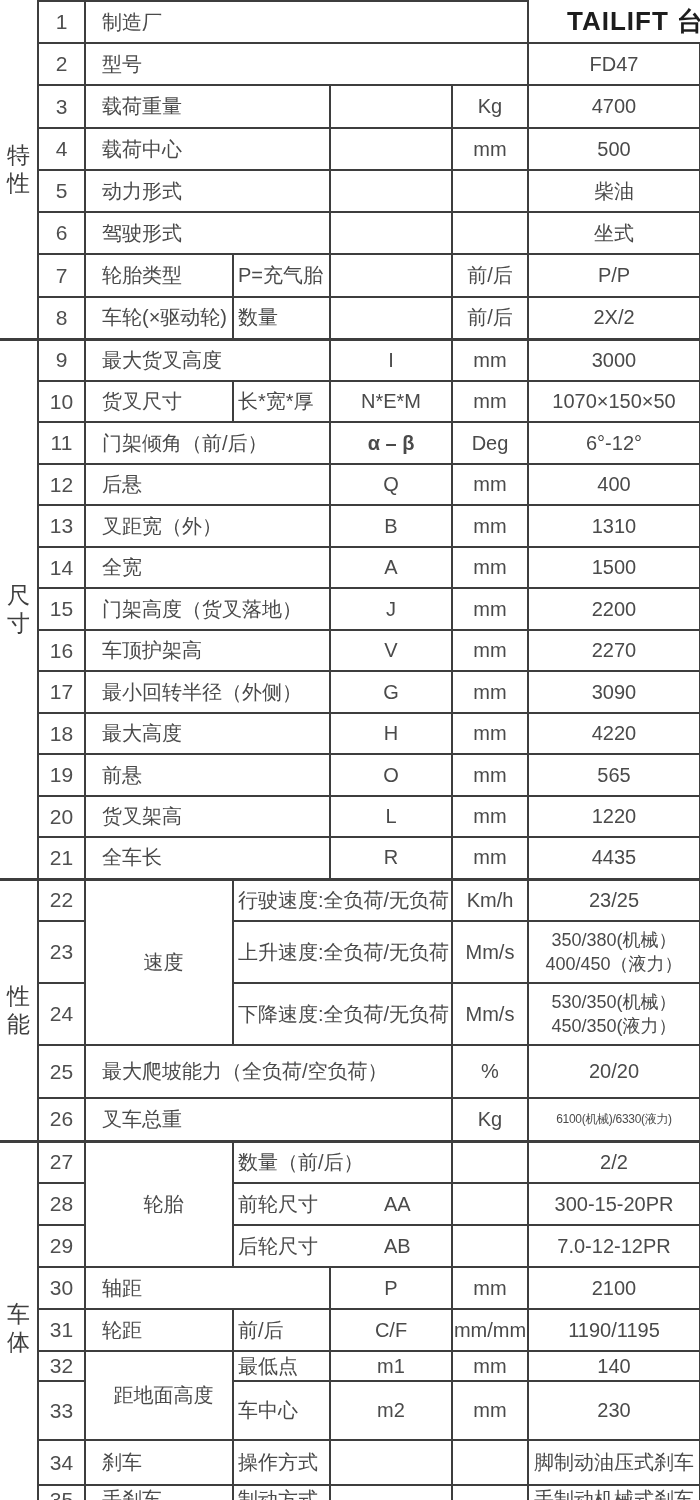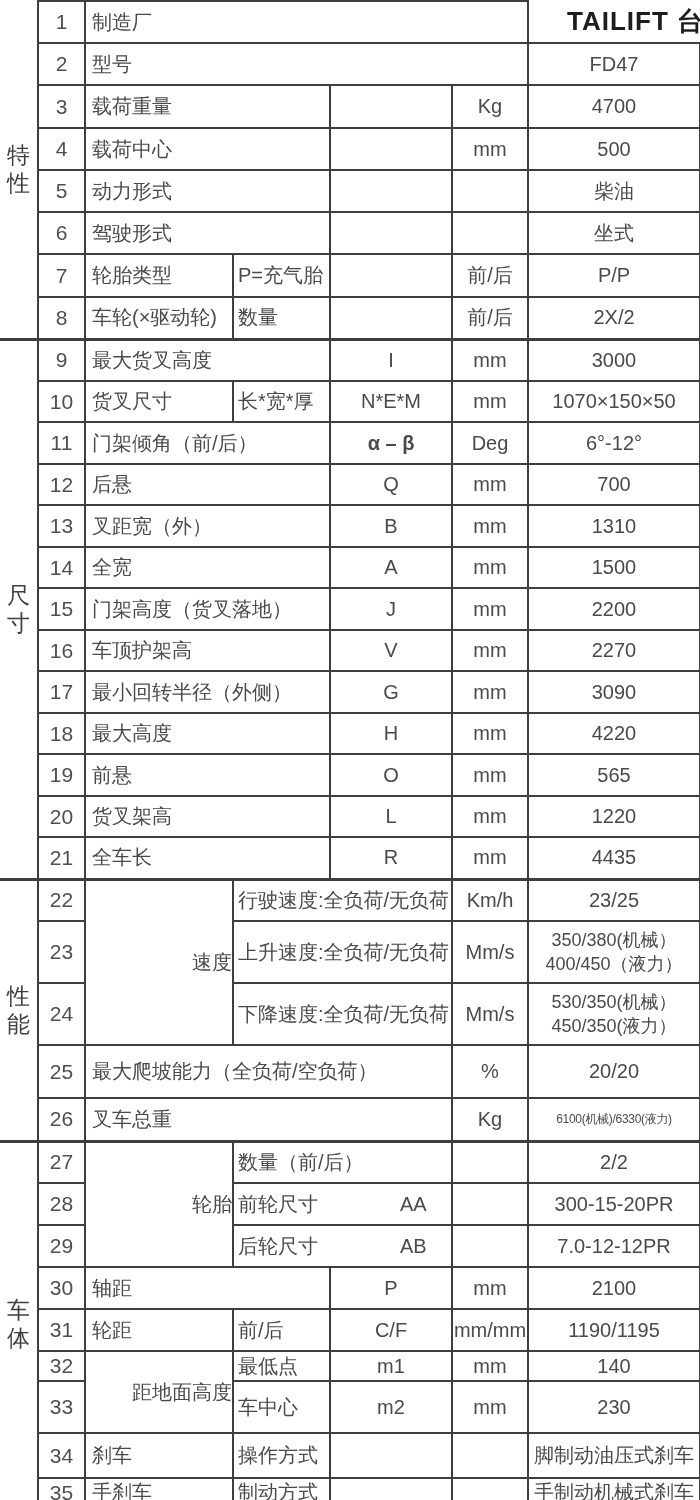--- a/index.html
+++ b/index.html
@@ -2,37 +2,37 @@
 <html><head>
 <meta charset="utf-8">
 <style>
   html,body{margin:0;padding:0;}
   body{width:700px;height:1500px;overflow:hidden;background:#ffffff;}
   table{border-collapse:collapse;table-layout:fixed;width:700px;
         font-family:"Liberation Sans","DejaVu Sans",sans-serif;color:#4a4a4a;}
   td{border:2px solid #3e3e3e;font-size:20px;text-align:center;
      vertical-align:middle;padding:0;overflow:hidden;}
   td.num{font-size:21px;color:#4f4f4f;}
-  td.name{text-align:left;padding-left:6px;border-radius:15px;}
+  td.name{text-align:left;padding-left:16px;border-radius:15px;}
   td.sub{text-align:left;padding-left:4px;}
-  td.group{text-align:right;padding-left:9px;}
+  td.group{text-align:center;padding-left:9px;}
   td.cat{border-left:0;font-size:23px;color:#3f3f3f;}
   td.cat .vtxt{display:inline-block;width:24px;line-height:1.22;word-break:break-all;}
   tr.cb td{border-top-width:3px;}
   td.brand{border-top:0;border-right:0;text-align:left;padding-left:38px;
            font-size:26px;font-weight:bold;letter-spacing:1px;color:#1d1d1d;white-space:nowrap;}
   td.cat.first{border-top:0;}
   td.bb0{border-bottom:0;}
   tr.last td{border-bottom:0;}
   td.val2{font-size:18px;line-height:1.35;}
   td.val2 span{display:block;}
   td.val-sm{font-size:12px;letter-spacing:-0.3px;}
   td.sym-b{font-weight:bold;}
   td.subflex{position:relative;}
-  td.subflex .symtag{position:absolute;left:166px;top:50%;transform:translateY(-50%);}
+  td.subflex .symtag{position:absolute;left:150px;top:50%;transform:translateY(-50%);}
 </style>
 </head>
 <body>
 
 <table>
   <colgroup>
     <col style="width:38px">
       <col style="width:47px">
       <col style="width:148px">
     <col style="width:97px">
@@ -119,21 +119,21 @@
     <td class="name" colspan="2">门架倾角（前/后）</td>
     <td class="sym-b">α – β</td>
     <td>Deg</td>
     <td>6°-12°</td>
   </tr>
   <tr style="height:41px">
     <td class="num">12</td>
     <td class="name" colspan="2">后悬</td>
     <td>Q</td>
     <td>mm</td>
-    <td>700</td>
+    <td>400</td>
   </tr>
   <tr style="height:42px">
     <td class="num">13</td>
     <td class="name" colspan="2">叉距宽（外）</td>
     <td>B</td>
     <td>mm</td>
     <td>1310</td>
   </tr>
   <tr style="height:41px">
     <td class="num">14</td>
@@ -273,21 +273,21 @@
     <td>1190/1195</td>
   </tr>
   <tr style="height:30px">
     <td class="num">32</td>
     <td class="group" rowspan="2">距地面高度</td>
     <td class="sub">最低点</td>
     <td>m1</td>
     <td>mm</td>
     <td>140</td>
   </tr>
-  <tr style="height:52px">
+  <tr style="height:59px">
     <td class="num">33</td>
     <td class="sub">车中心</td>
     <td>m2</td>
     <td>mm</td>
     <td>230</td>
   </tr>
   <tr style="height:45px">
     <td class="num">34</td>
     <td class="name">刹车</td>
     <td class="sub">操作方式</td>

